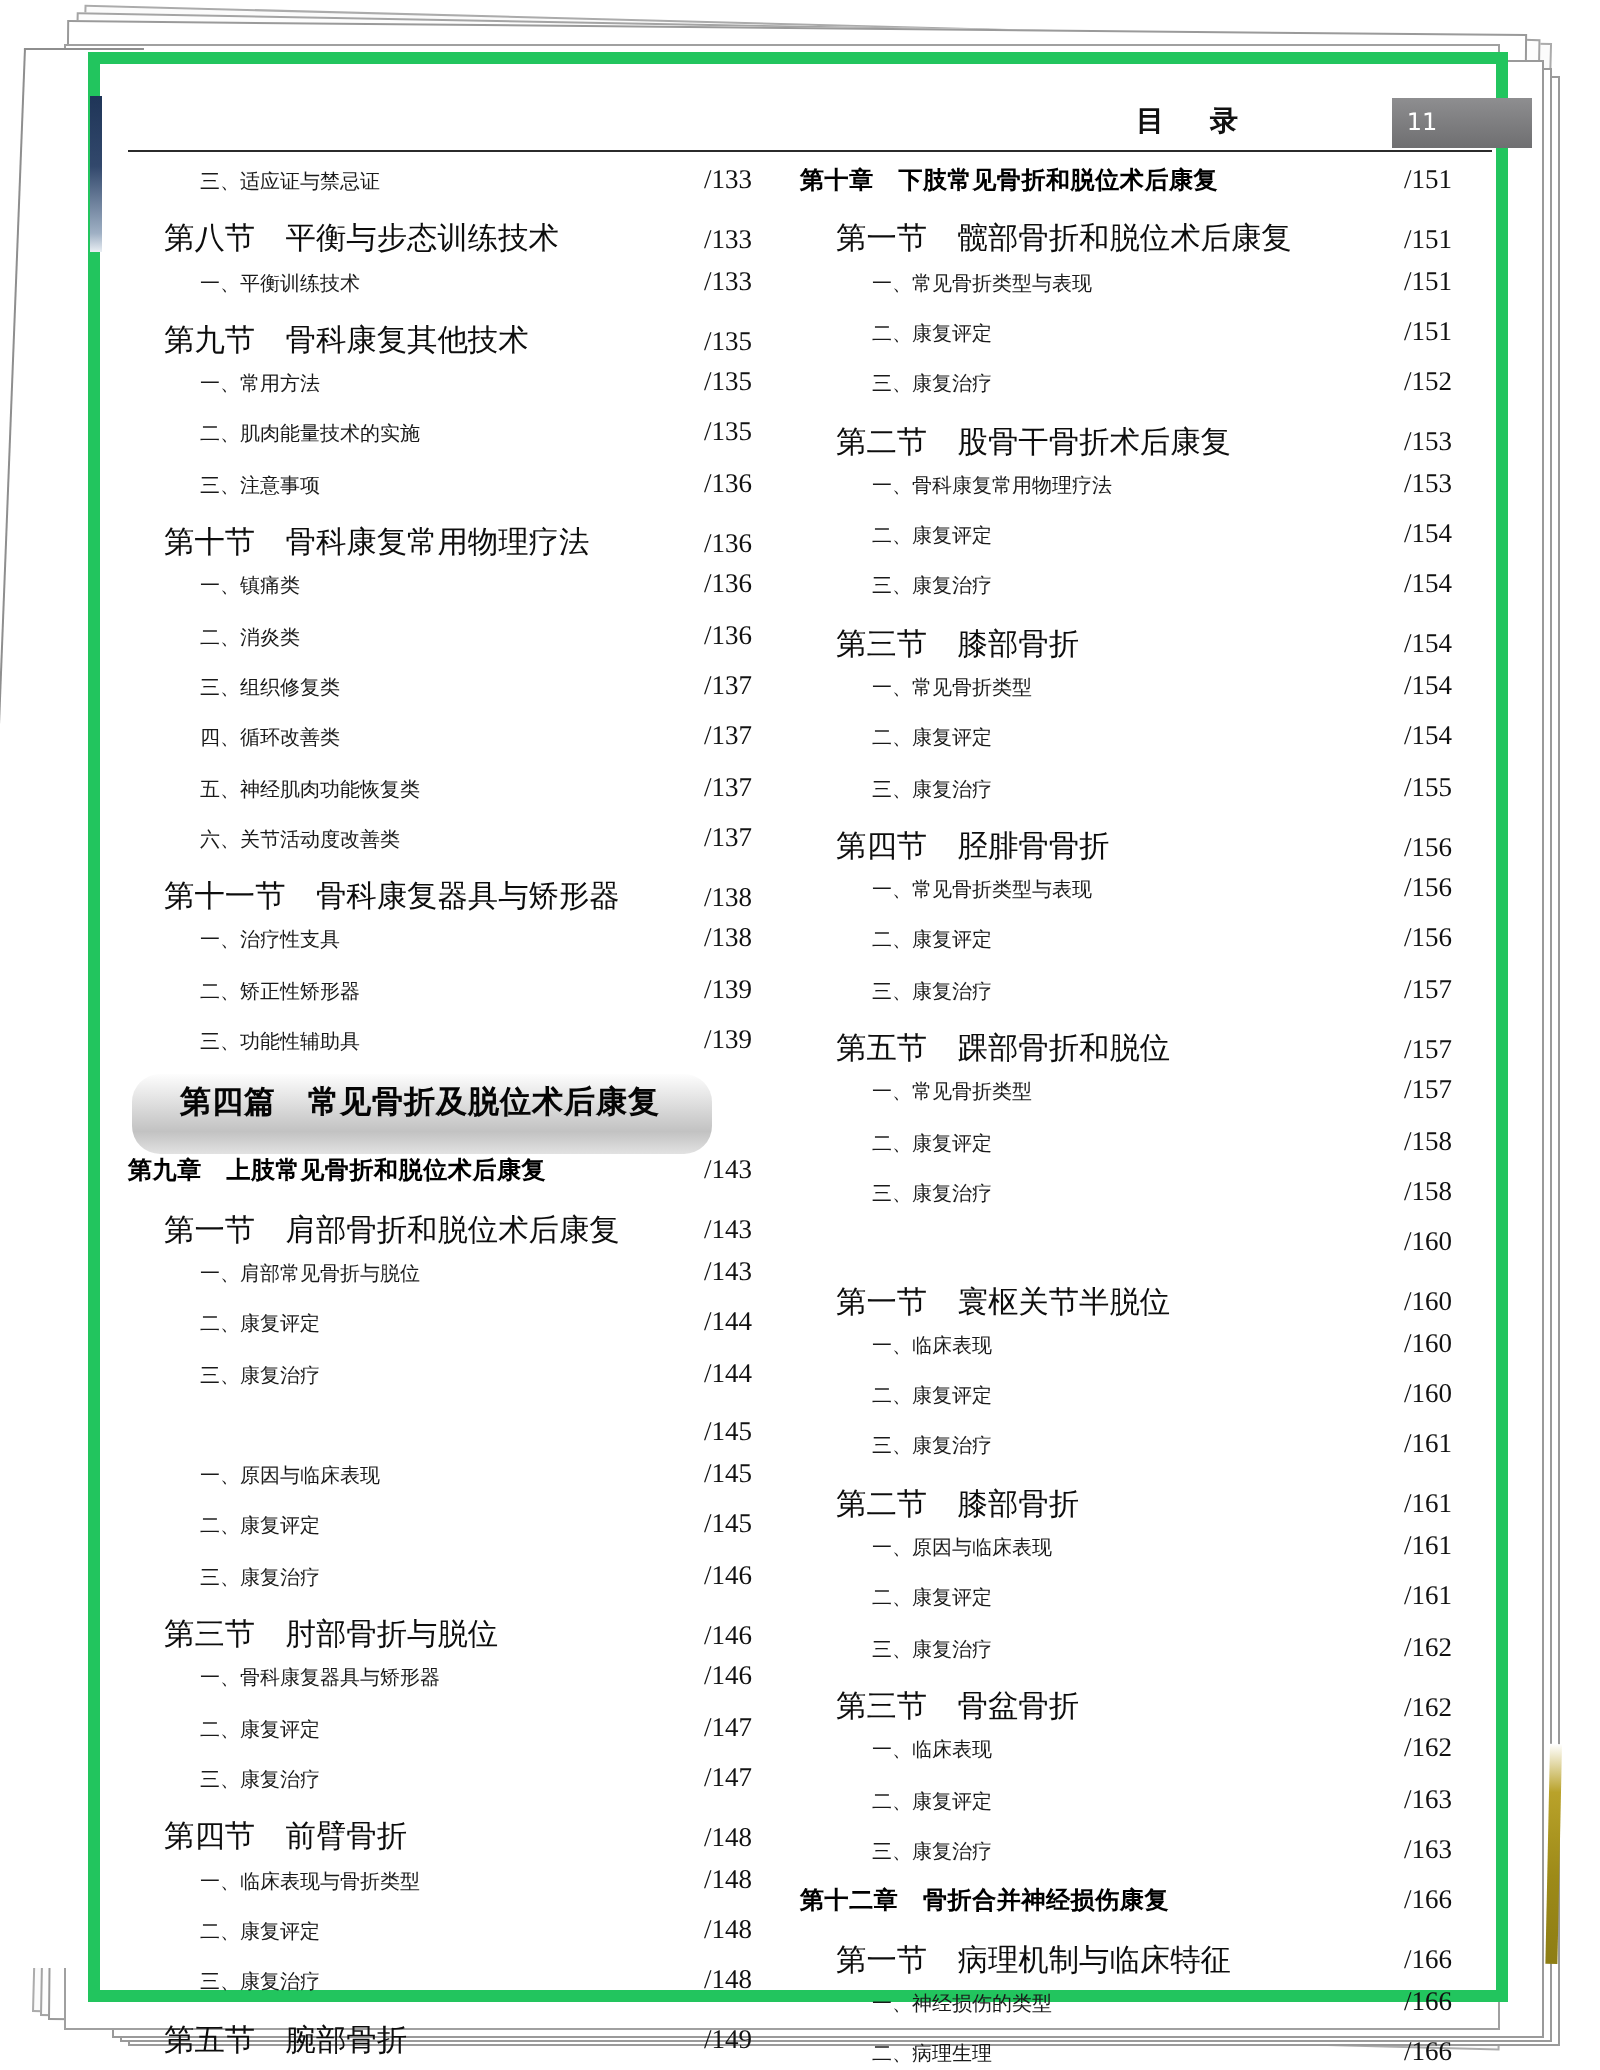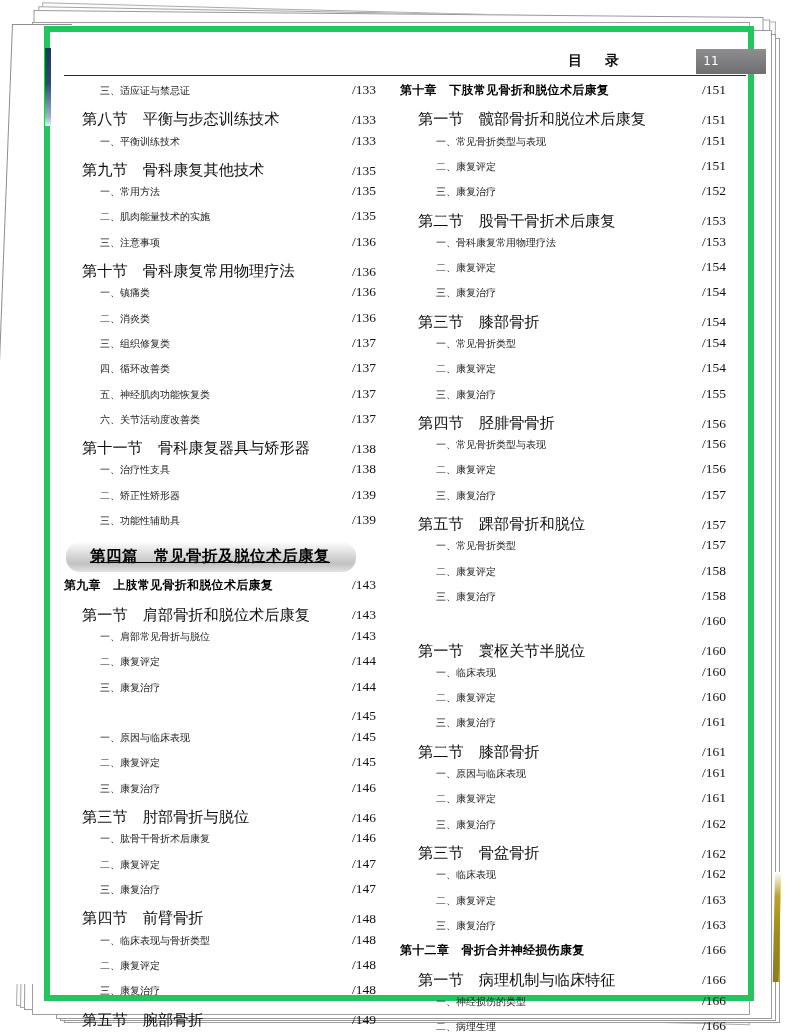--- a/index.html
+++ b/index.html
@@ -191,23 +191,21 @@
   }
   .lvl-item { padding-left: 36px; }
 
   
   .col .pg { width: 46px; }
 
   
   .banner-row {
     height: 40px;
     display: flex;
-    align-items: center;
     padding-left: 2px;
-    text-decoration: underline;
   }
   .banner {
     display: inline-block;
     padding: 4px 26px 5px 24px;
     border-radius: 14px;
     background: linear-gradient(to bottom,
         #fdfdfd 0%, #eeeeee 18%, #d2d2d2 52%, #c2c2c2 72%, #e2e2e2 100%);
     font-size: 15.5px;
     font-weight: bold;
     color: #050505;
@@ -379,21 +377,21 @@
           <span class="title">三、康复治疗</span>
           <span class="spacer"></span>
           <span class="pg">/146</span>
         </div>
         <div class="entry lvl-section">
           <span class="title">第三节　肘部骨折与脱位</span>
           <span class="spacer"></span>
           <span class="pg">/146</span>
         </div>
         <div class="entry lvl-item">
-          <span class="title">一、肱骨干骨折术后康复</span>
+          <span class="title">一、骨科康复器具与矫形器</span>
           <span class="spacer"></span>
           <span class="pg">/146</span>
         </div>
         <div class="entry lvl-item">
           <span class="title">二、康复评定</span>
           <span class="spacer"></span>
           <span class="pg">/147</span>
         </div>
         <div class="entry lvl-item">
           <span class="title">三、康复治疗</span>

